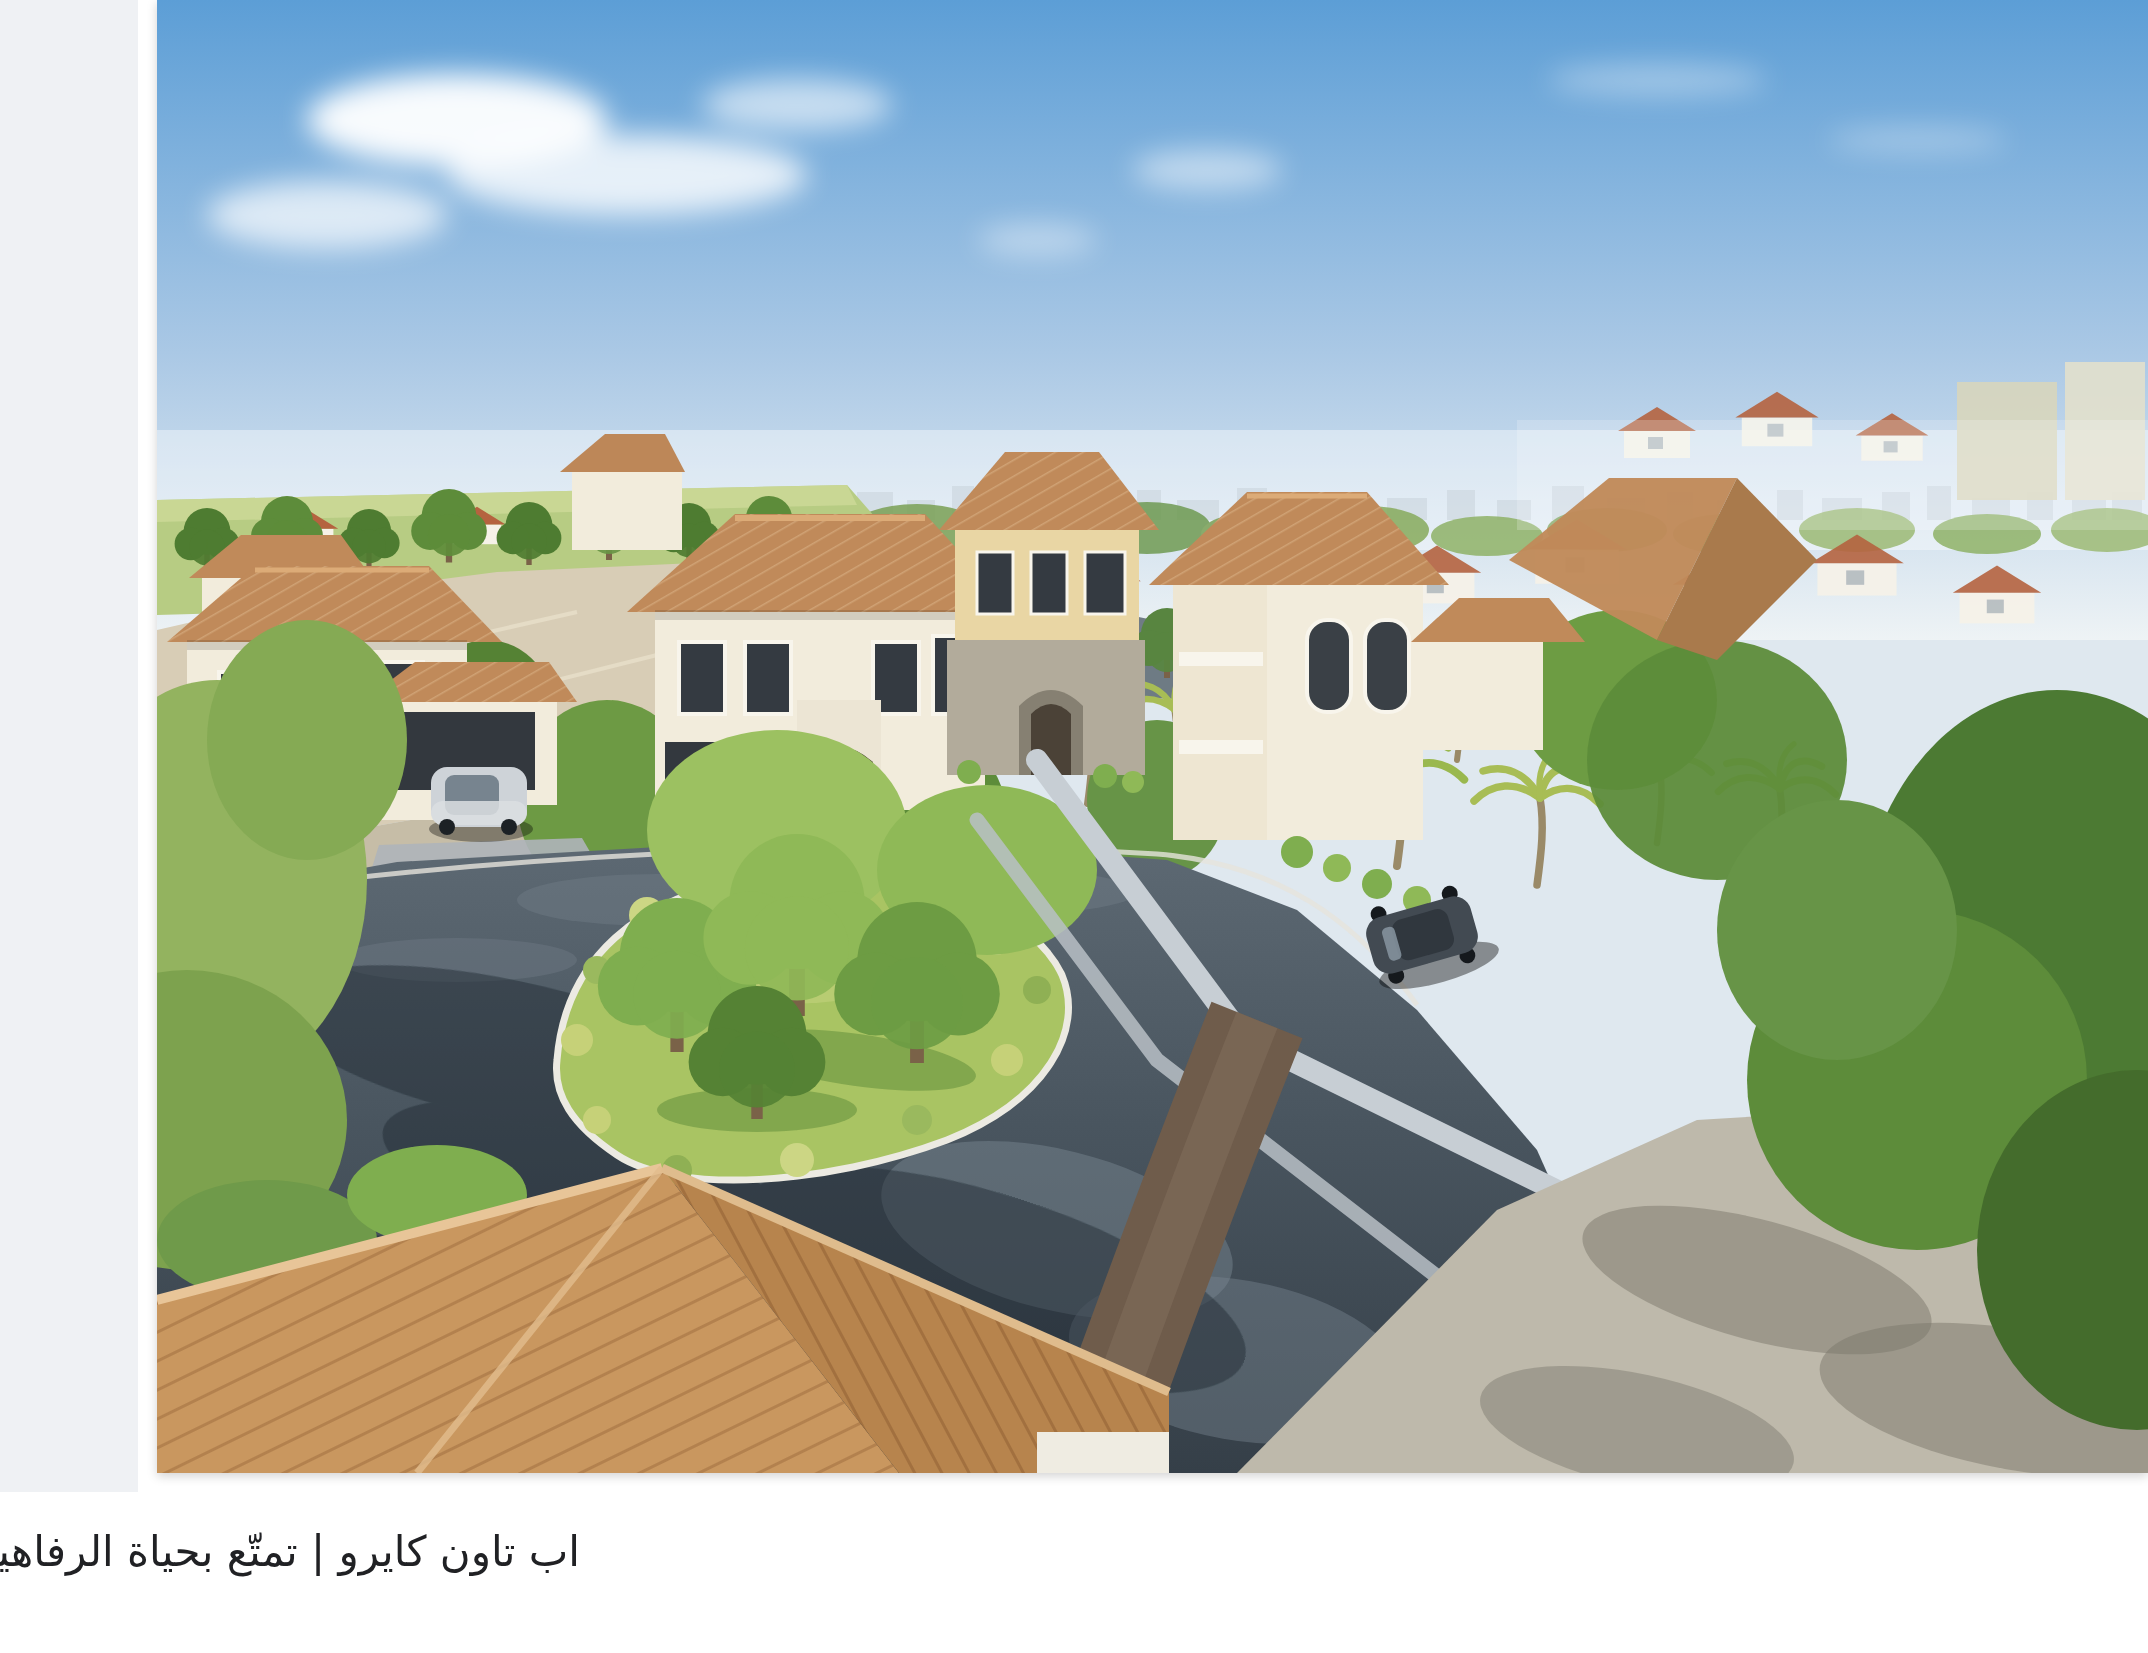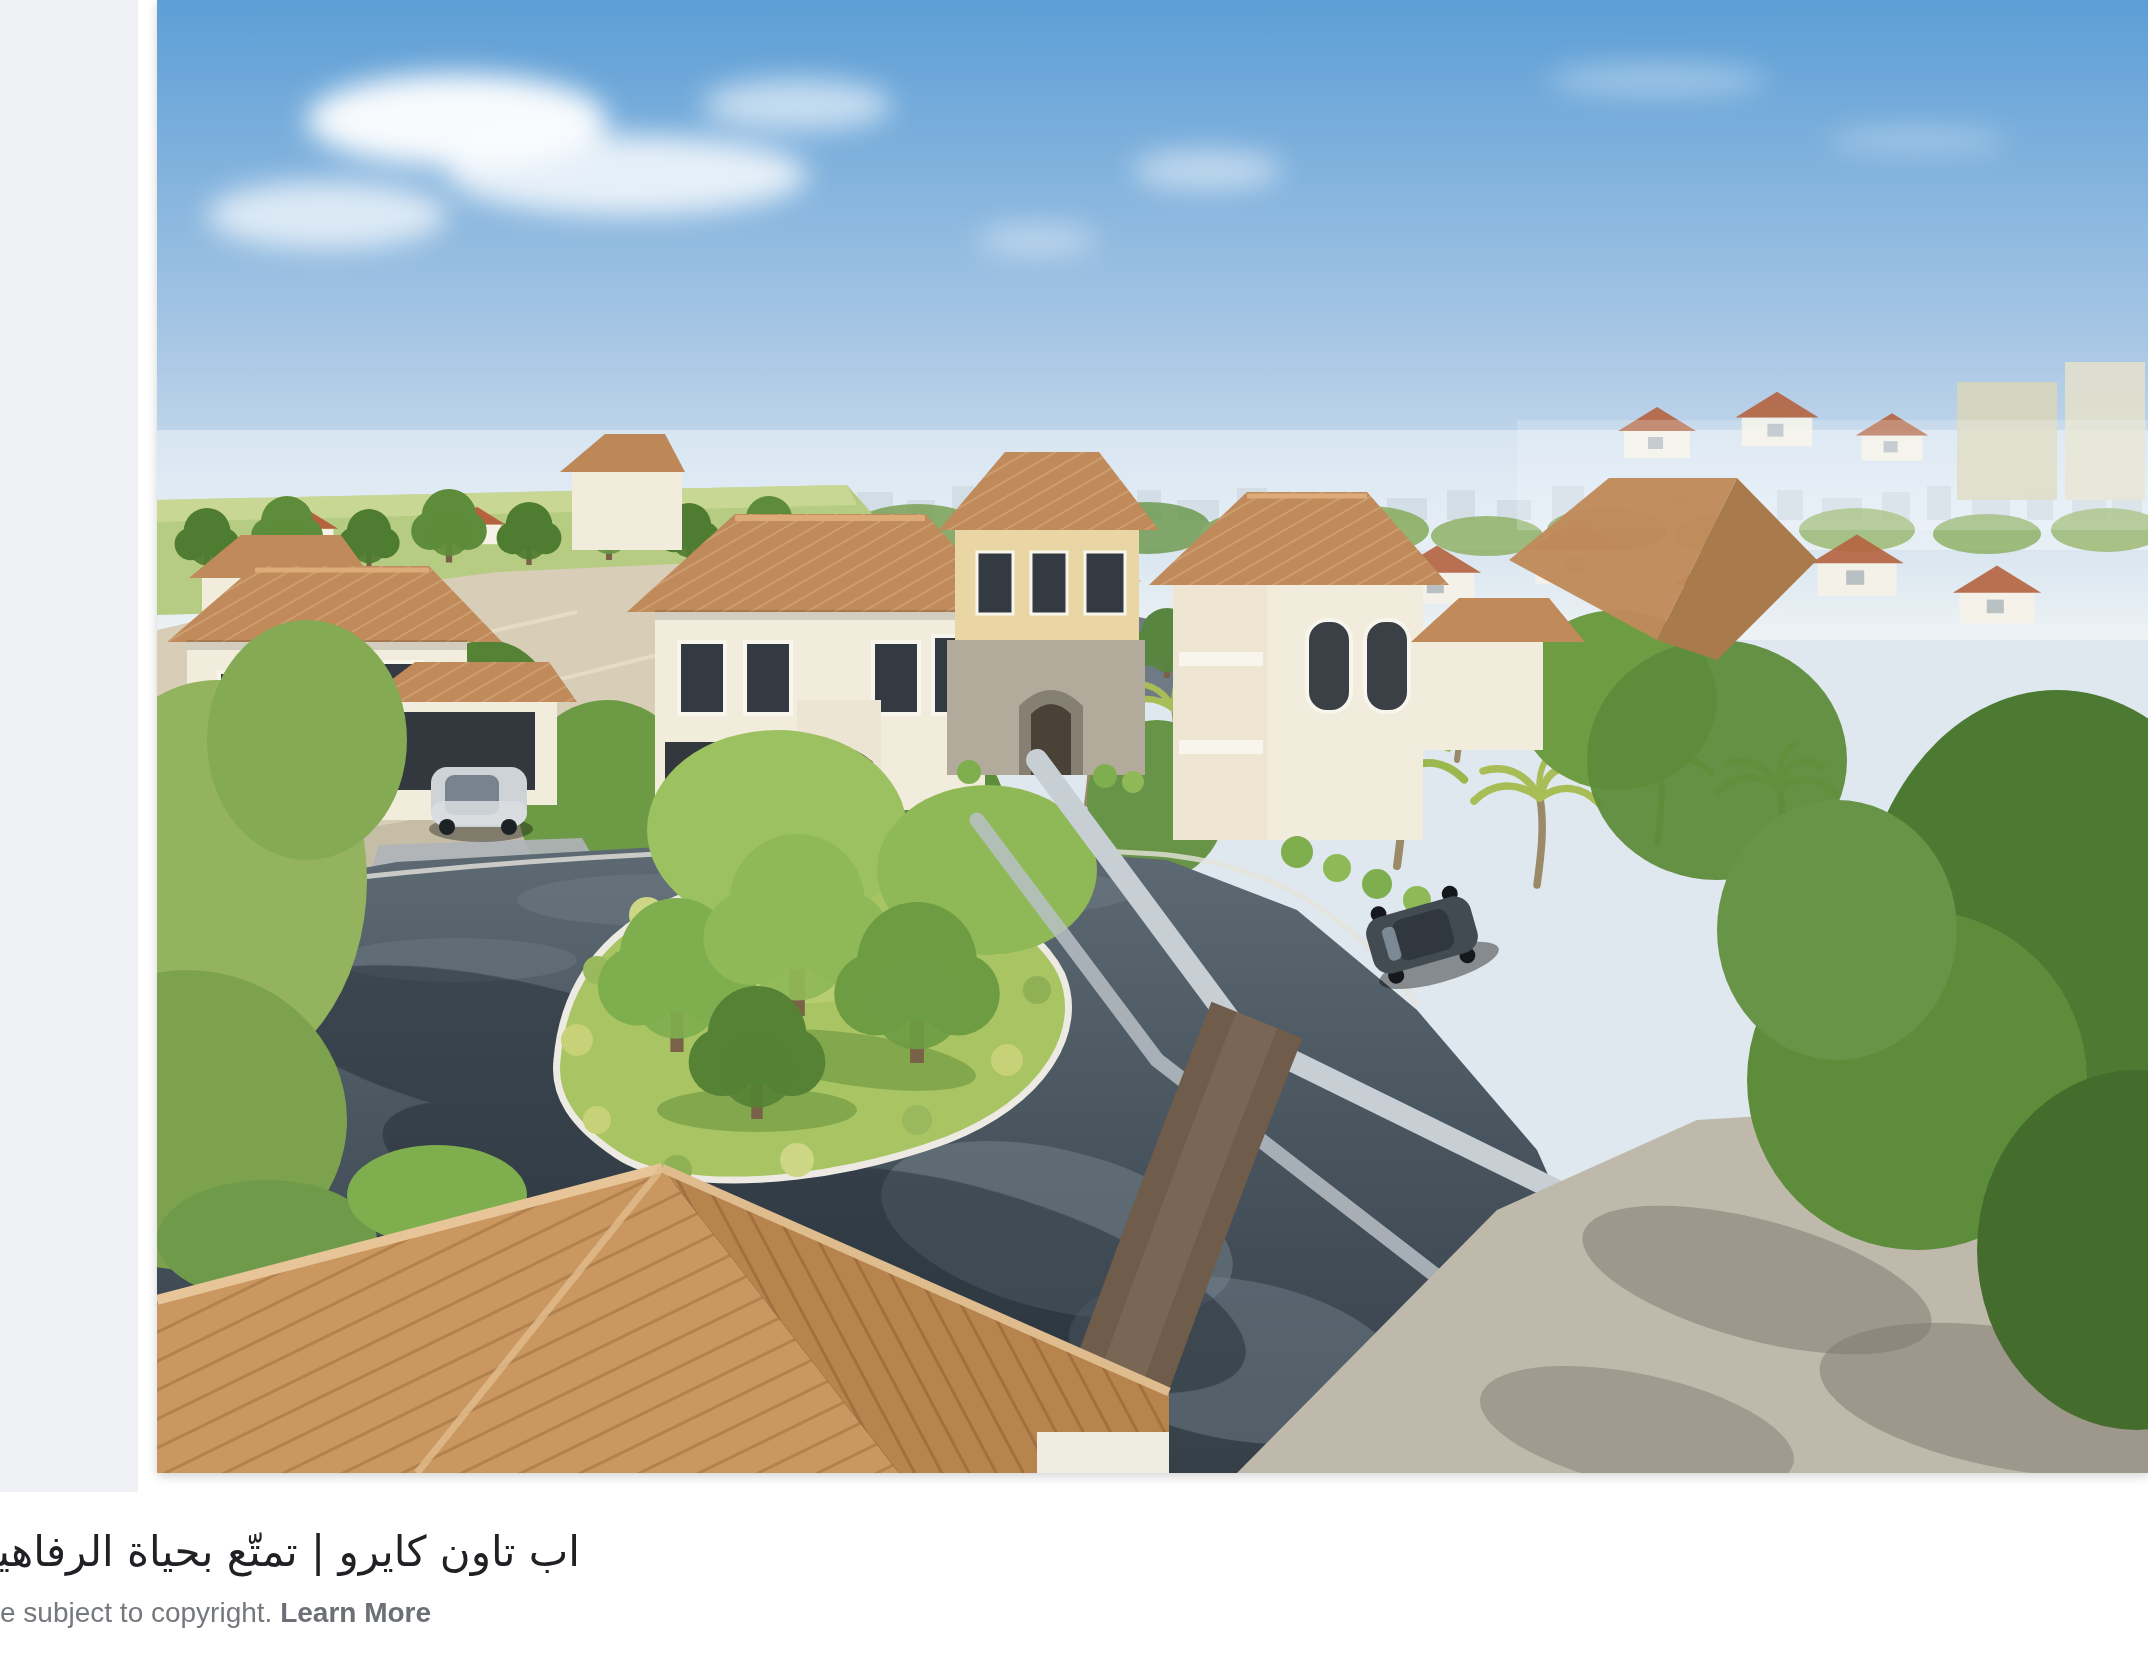--- a/index.html
+++ b/index.html
@@ -392,15 +392,14 @@
       <line x1="0" y1="1300" x2="505" y2="1168" stroke="#e8c598" stroke-width="10"></line>
       <line x1="505" y1="1168" x2="1012" y2="1392" stroke="#dfbc8d" stroke-width="9"></line>
       <line x1="505" y1="1168" x2="260" y2="1473" stroke="#e2bd8e" stroke-width="7" opacity="0.8"></line>
       <rect x="880" y="1432" width="132" height="41" fill="#efece2"></rect>
     </g>
   </svg>
   </figure>
 
   <div class="caption-title">اب تاون كايرو | تمتّع بحياة الرفاهية فى قلب القا</div>
 
-  <div class="caption-copy"><span>e subject to copyright. </span><span class="lm">Learn More</span></div>
 
 </div>
 
 </body></html>

